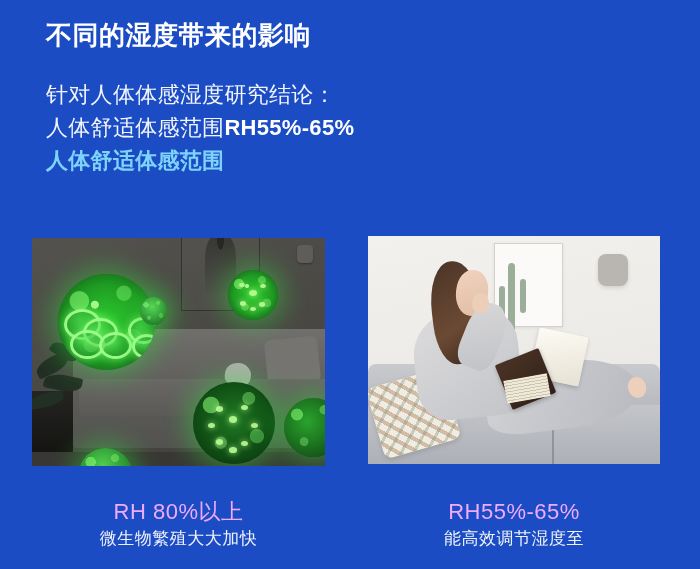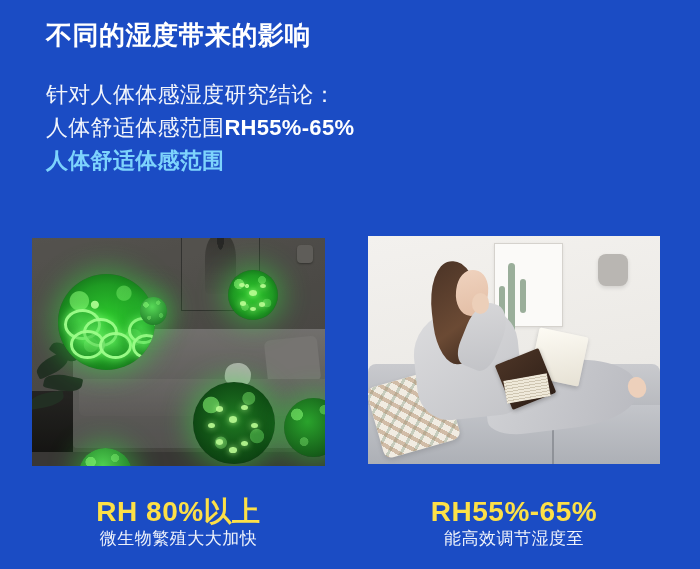--- a/index.html
+++ b/index.html
@@ -307,23 +307,23 @@
     width:15%; height:10%;
     background: repeating-linear-gradient(to bottom, #efe9da 0 2px, #cfc6b2 2px 3px);
     transform: rotate(-10deg);
   }
 
   
   .caption-group { position: absolute; text-align: center; }
   #cap-left  { left: 32px;  top: 498px; width: 293px; }
   #cap-right { left: 368px; top: 498px; width: 292px; }
   .cap-title {
-    font-size: 28px;
-    font-weight: bold;
-    color: #fde047;
+    font-size: 22px;
+    font-weight: normal;
+    color: #f0abfc;
     line-height: 28px;
     letter-spacing: 0.5px;
     white-space: nowrap;
   }
   .cap-sub {
     font-size: 17px;
     color: #eef2fa;
     line-height: 26px;
     letter-spacing: 0.5px;
     white-space: nowrap;

